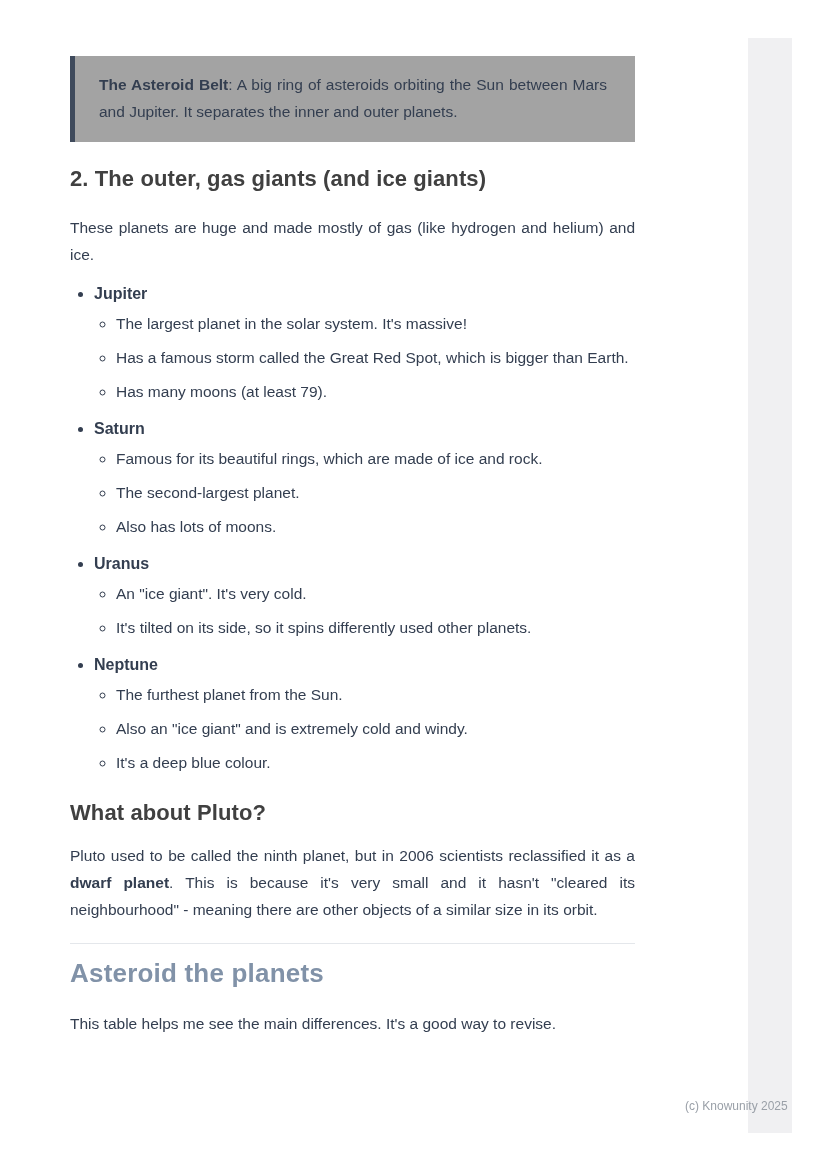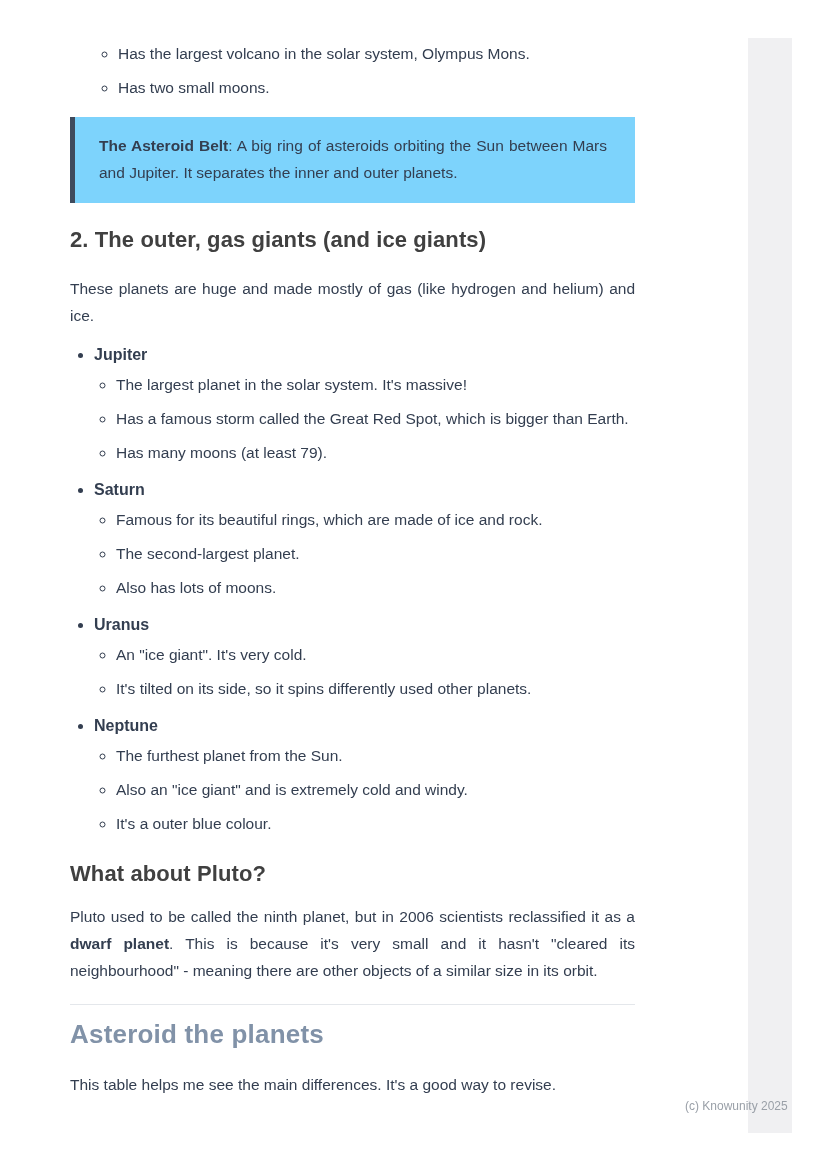--- a/index.html
+++ b/index.html
@@ -25,21 +25,21 @@
     line-height: 27px;
     margin-bottom: 7px;
     text-align: justify;
   }
   .intro-list {
     list-style: circle;
     padding: 0 0 0 48px;
   }
   .callout {
     margin-top: 16px;
-    background: #7dd3fc;
+    background: #a3a3a3;
     border-left: 5px solid #3f4a5c;
     padding: 15px 28px 17px 24px;
   }
   .callout p {
     margin: 0;
     font-size: 15.5px;
     line-height: 27px;
     text-align: justify;
   }
   .callout strong { font-weight: 700; }
@@ -110,24 +110,20 @@
     color: #9aa0a8;
     z-index: 2;
     white-space: nowrap;
   }
 </style>
 </head>
 <body>
 
 <div class="content">
 
-  <ul class="intro-list">
-    <li>Has the largest volcano in the solar system, Olympus Mons.</li>
-    <li>Has two small moons.</li>
-  </ul>
 
   <div class="callout">
     <p><strong>The Asteroid Belt</strong><span>: A big ring of asteroids orbiting the Sun between Mars and Jupiter. It separates the inner and outer planets.</span></p>
   </div>
 
   <h2 class="section-heading">2. The outer, gas giants (and ice giants)</h2>
 
   <p class="para">These planets are huge and made mostly of gas (like hydrogen and helium) and ice.</p>
 
   <ul class="planet-list">
@@ -156,21 +152,21 @@
         <li>An "ice giant". It's very cold.</li>
         <li>It's tilted on its side, so it spins differently used other planets.</li>
       </ul>
     </li>
 
     <li class="planet">
       <span class="planet-name">Neptune</span>
       <ul class="facts-list">
         <li>The furthest planet from the Sun.</li>
         <li>Also an "ice giant" and is extremely cold and windy.</li>
-        <li>It's a outer blue colour.</li>
+        <li>It's a deep blue colour.</li>
       </ul>
     </li>
 
   </ul>
 
   <h2 class="section-heading">What about Pluto?</h2>
 
   <p class="para pluto-para"><span>Pluto used to be called the ninth planet, but in 2006 scientists reclassified it as a </span><strong>dwarf planet</strong><span>. This is because it's very small and it hasn't "cleared its neighbourhood" - meaning there are other objects of a similar size in its orbit.</span></p>
 
   <hr class="divider">

